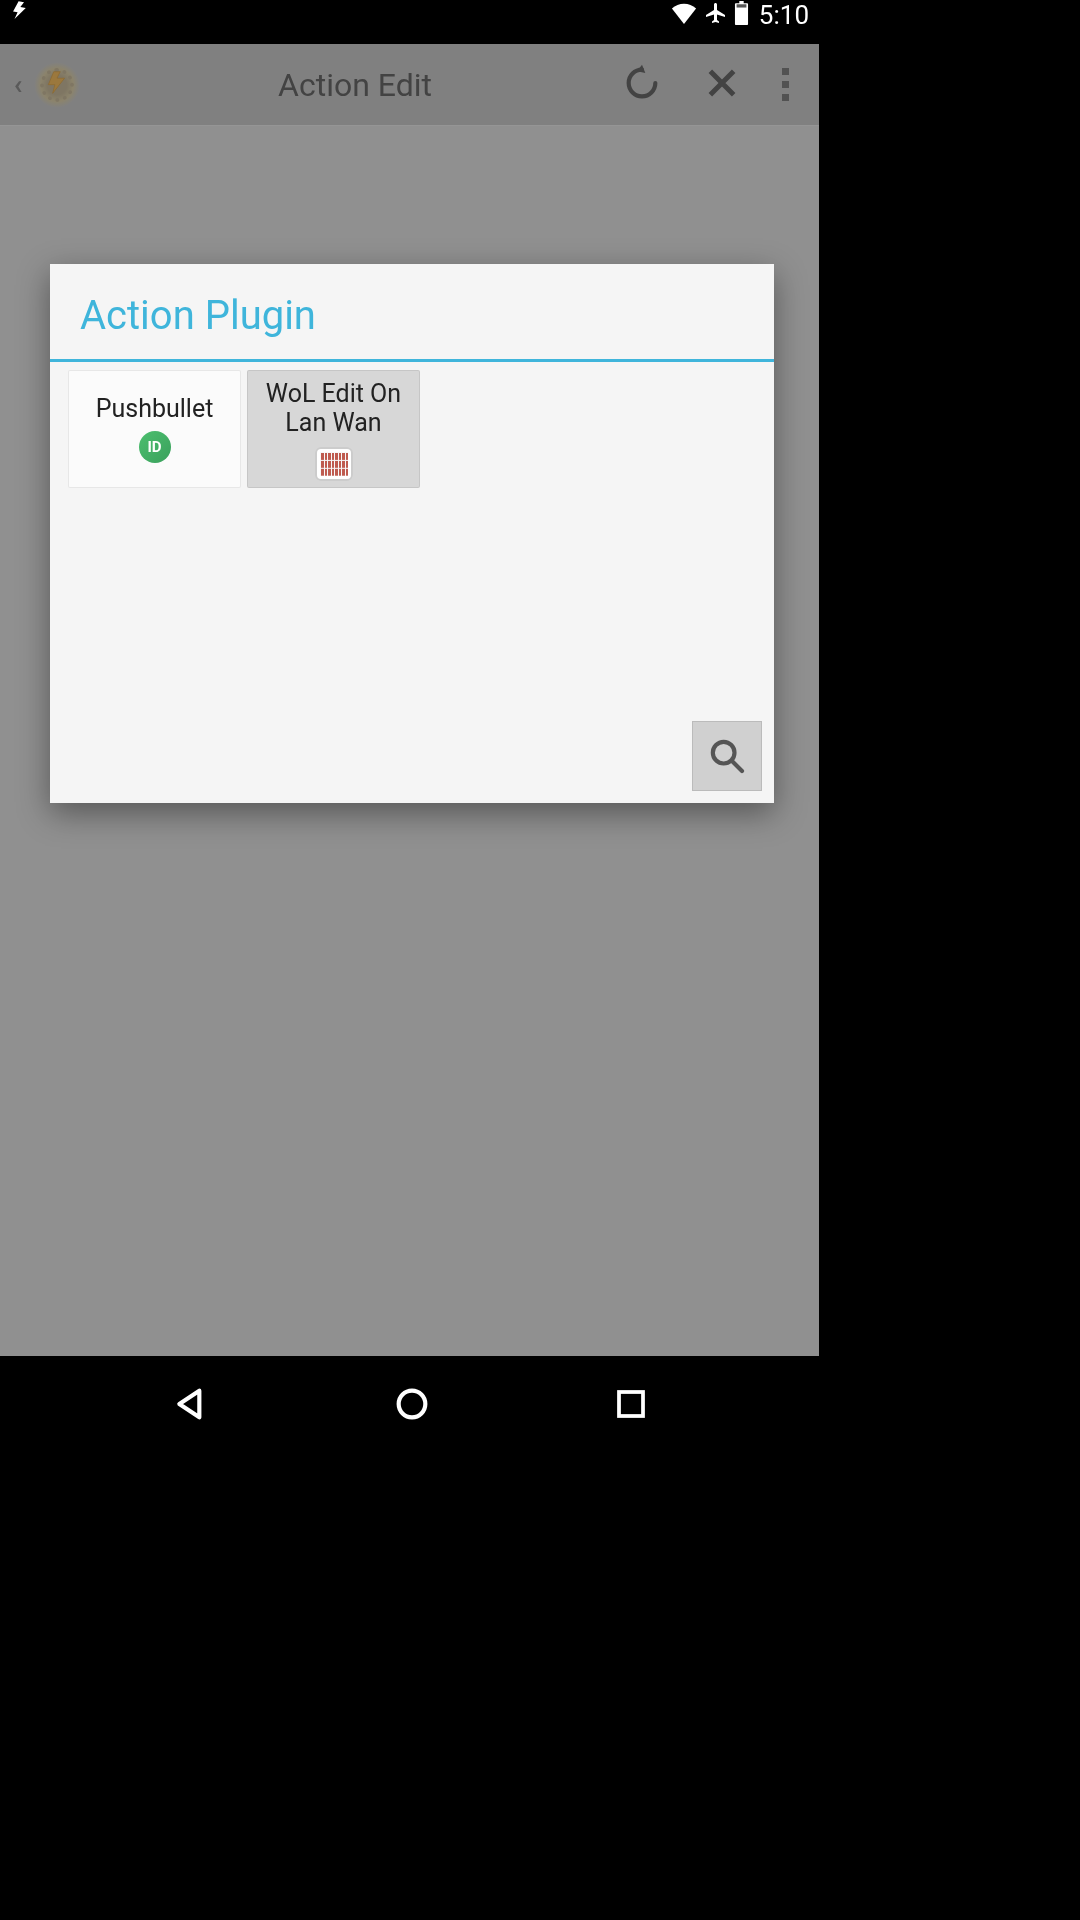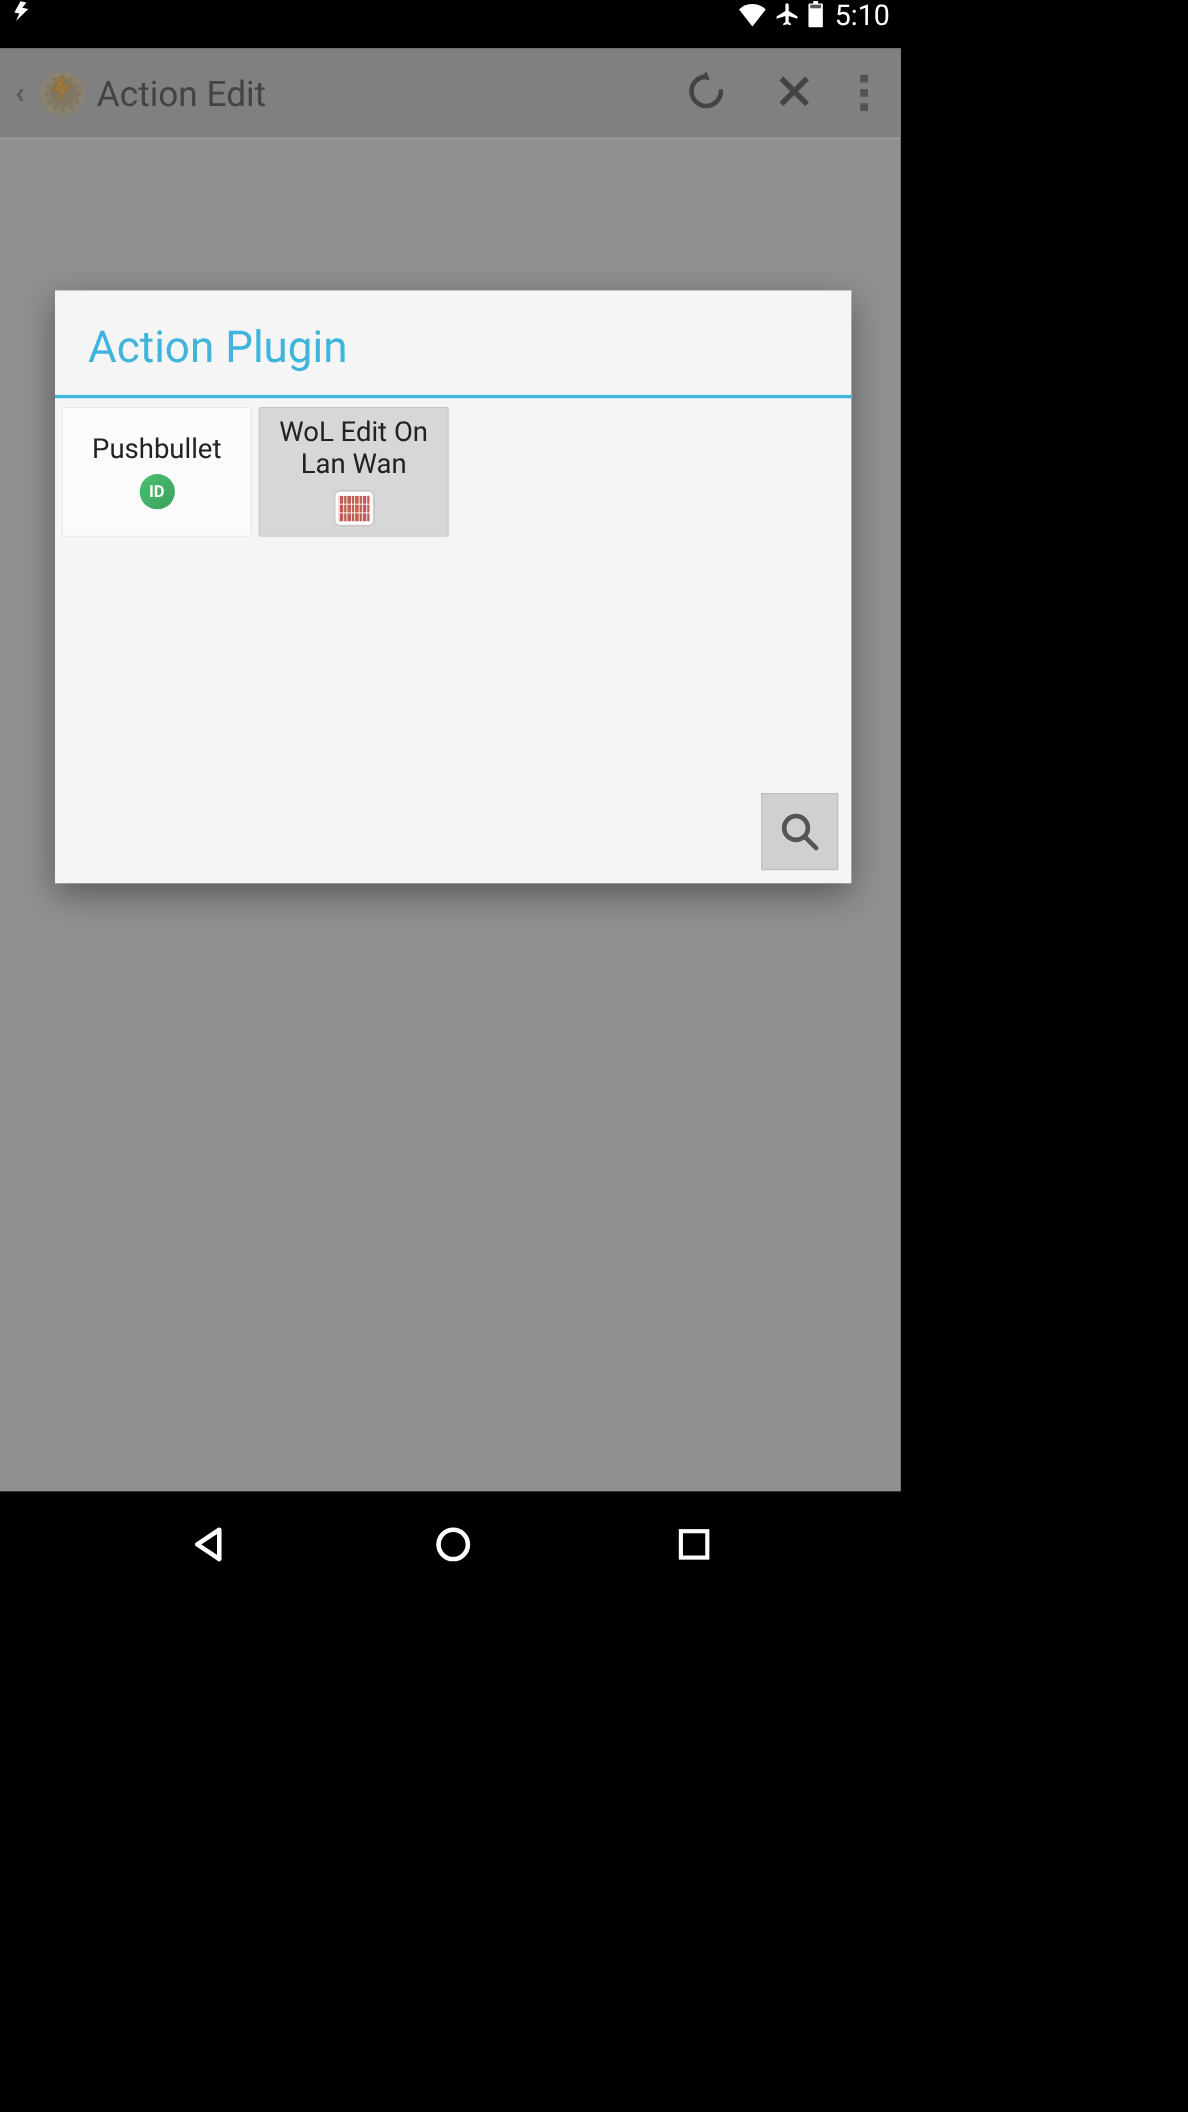--- a/index.html
+++ b/index.html
@@ -78,21 +78,21 @@
       border: 4px dotted #b8a57a;
       border-radius: 50%;
     }
     .gear-bolt {
       position: absolute;
       top: 50%; left: 50%;
       transform: translate(-50%, -50%);
       color: #f7a826;
       font-size: 30px;
     }
-    .app-title { font-size: 32px; color: #333; flex: 1; }
+    .app-title { font-size: 32px; color: #333; flex: 1; text-align: center; }
     .app-actions { display: flex; gap: 40px; align-items: center; padding-right: 20px; }
     .overflow-dots { display: flex; flex-direction: column; gap: 6px; }
     .overflow-dots span { width: 7px; height: 7px; background: #555; }
     
     
     .modal {
       position: absolute;
       left: 50px;
       right: 45px;
       top: 264px;
@@ -110,20 +110,21 @@
     }
     .modal-divider {
       height: 3px;
       background: #3fb5db;
       margin: 0;
     }
     .plugin-grid {
       padding: 8px 6px;
       display: flex;
       gap: 6px;
+      margin-left: 12px;
     }
     .plugin-item {
       width: 173px;
       height: 118px;
       display: flex;
       flex-direction: column;
       align-items: center;
       justify-content: center;
       border: 1px solid rgba(0,0,0,0.08);
       border-radius: 2px;
@@ -131,21 +132,21 @@
     }
     .plugin-item.normal { background: #fbfbfb; }
     .plugin-item.selected { background: #d7d7d7; }
     .plugin-label {
       font-size: 25px;
       color: #222;
       text-align: center;
       line-height: 1.15;
       margin-bottom: 8px;
     }
-    .plugin-icon { width: 32px; height: 32px; display: flex; align-items: center; justify-content: center; }
+    .plugin-icon { width: 32px; height: 32px; display: flex; align-items: flex-end; justify-content: center; }
     .pushbullet-icon {
       width: 32px; height: 32px;
       background: linear-gradient(135deg, #4cbf6f, #3aa05c);
       border-radius: 50%;
       display: flex;
       align-items: center;
       justify-content: center;
       color: #fff;
       font-weight: bold;
       font-size: 15px;

